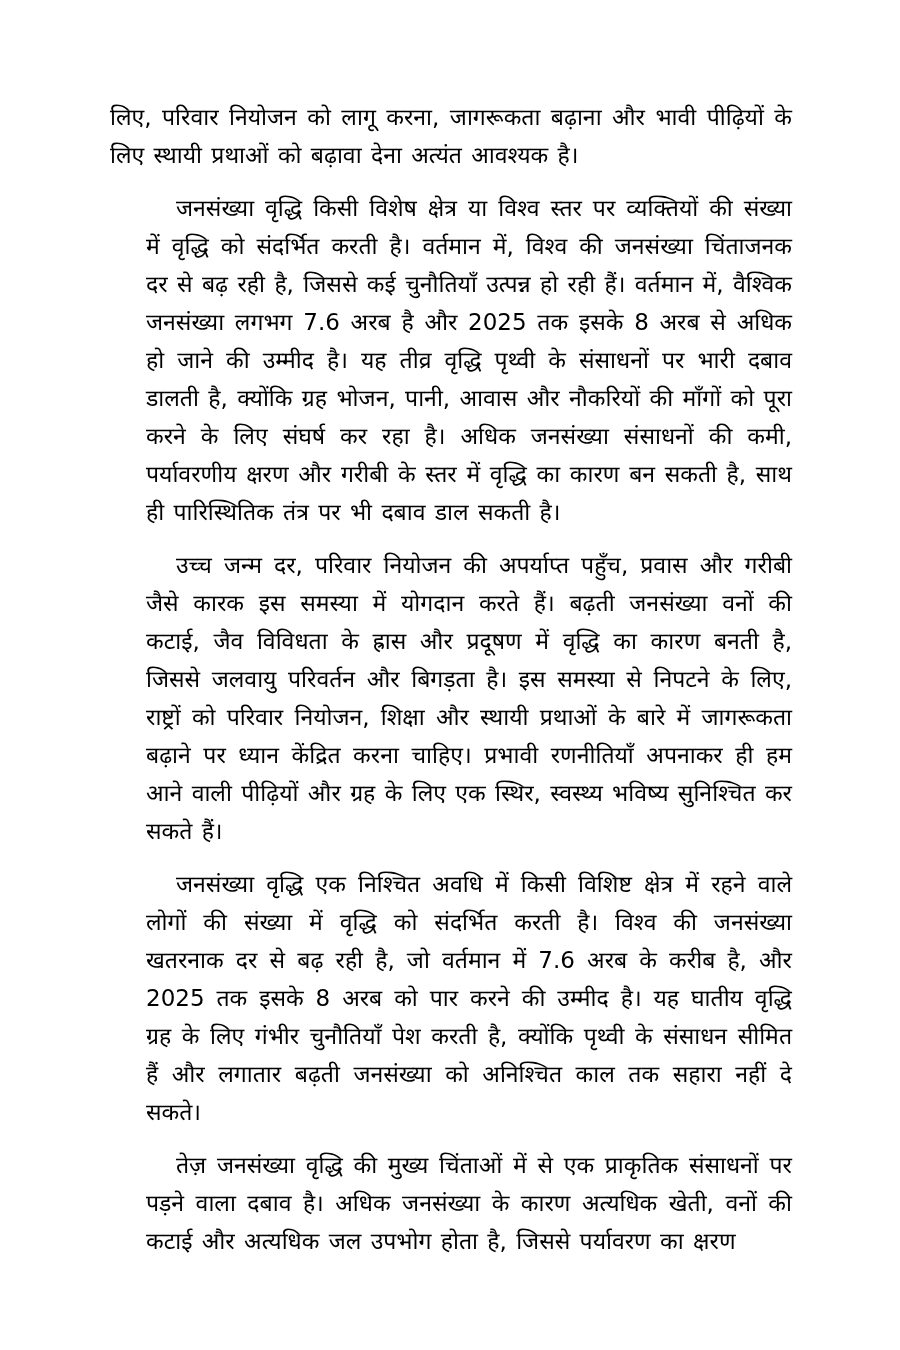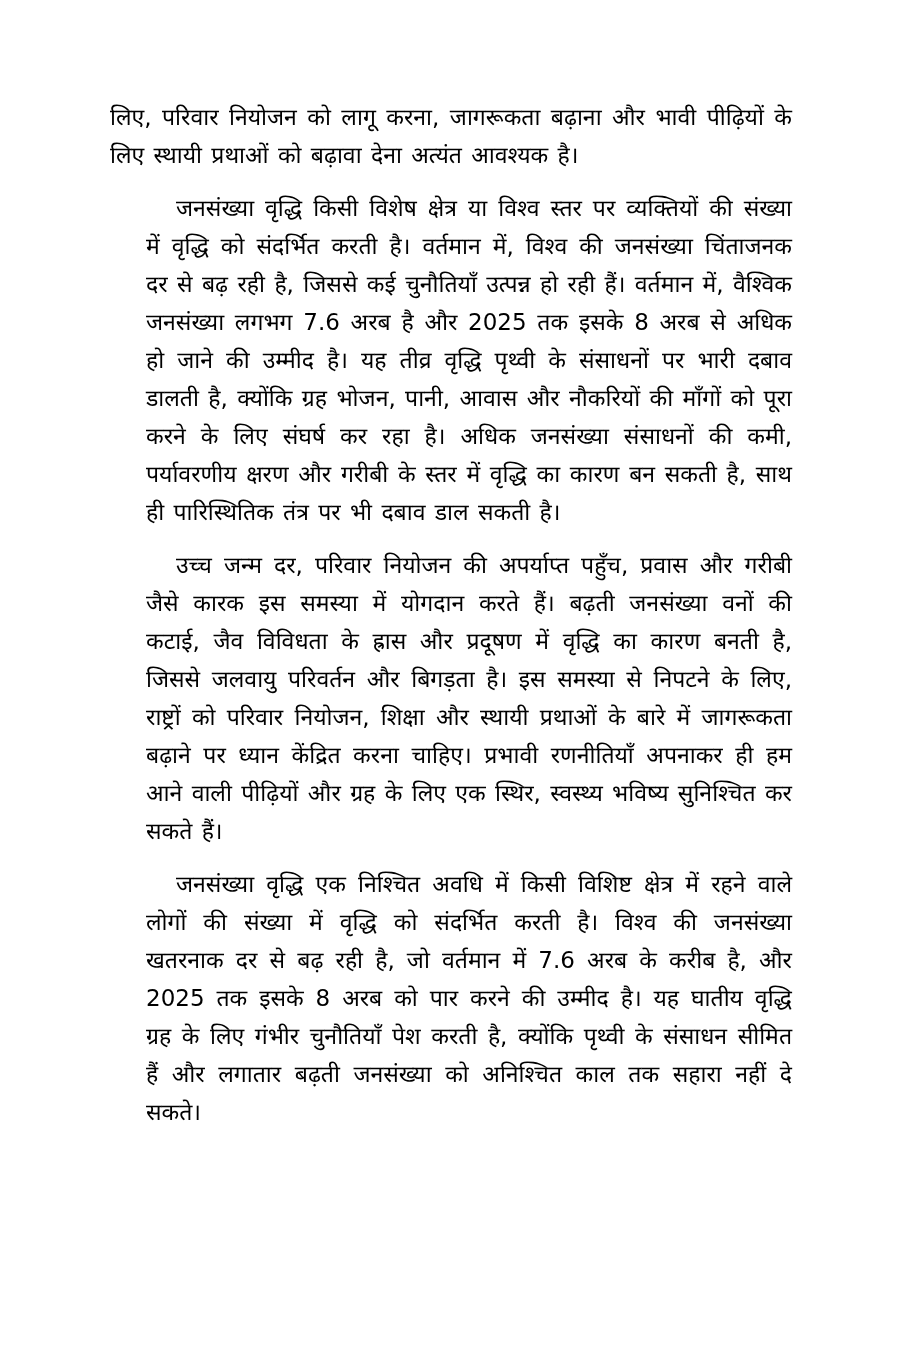--- a/index.html
+++ b/index.html
@@ -49,15 +49,16 @@
 </style>
 </head>
 <body>
 
 <div class="page">
   <div class="text-block">
     <p>लिए, परिवार नियोजन को लागू करना, जागरूकता बढ़ाना और भावी पीढ़ियों के लिए स्थायी प्रथाओं को बढ़ावा देना अत्यंत आवश्यक है।</p>
     <p class="indented">जनसंख्या वृद्धि किसी विशेष क्षेत्र या विश्व स्तर पर व्यक्तियों की संख्या में वृद्धि को संदर्भित करती है। वर्तमान में, विश्व की जनसंख्या चिंताजनक दर से बढ़ रही है, जिससे कई चुनौतियाँ उत्पन्न हो रही हैं। वर्तमान में, वैश्विक जनसंख्या लगभग 7.6 अरब है और 2025 तक इसके 8 अरब से अधिक हो जाने की उम्मीद है। यह तीव्र वृद्धि पृथ्वी के संसाधनों पर भारी दबाव डालती है, क्योंकि ग्रह भोजन, पानी, आवास और नौकरियों की माँगों को पूरा करने के लिए संघर्ष कर रहा है। अधिक जनसंख्या संसाधनों की कमी, पर्यावरणीय क्षरण और गरीबी के स्तर में वृद्धि का कारण बन सकती है, साथ ही पारिस्थितिक तंत्र पर भी दबाव डाल सकती है।</p>
     <p class="indented">उच्च जन्म दर, परिवार नियोजन की अपर्याप्त पहुँच, प्रवास और गरीबी जैसे कारक इस समस्या में योगदान करते हैं। बढ़ती जनसंख्या वनों की कटाई, जैव विविधता के ह्रास और प्रदूषण में वृद्धि का कारण बनती है, जिससे जलवायु परिवर्तन और बिगड़ता है। इस समस्या से निपटने के लिए, राष्ट्रों को परिवार नियोजन, शिक्षा और स्थायी प्रथाओं के बारे में जागरूकता बढ़ाने पर ध्यान केंद्रित करना चाहिए। प्रभावी रणनीतियाँ अपनाकर ही हम आने वाली पीढ़ियों और ग्रह के लिए एक स्थिर, स्वस्थ्य भविष्य सुनिश्चित कर सकते हैं।</p>
     <p class="indented">जनसंख्या वृद्धि एक निश्चित अवधि में किसी विशिष्ट क्षेत्र में रहने वाले लोगों की संख्या में वृद्धि को संदर्भित करती है। विश्व की जनसंख्या खतरनाक दर से बढ़ रही है, जो वर्तमान में 7.6 अरब के करीब है, और 2025 तक इसके 8 अरब को पार करने की उम्मीद है। यह घातीय वृद्धि ग्रह के लिए गंभीर चुनौतियाँ पेश करती है, क्योंकि पृथ्वी के संसाधन सीमित हैं और लगातार बढ़ती जनसंख्या को अनिश्चित काल तक सहारा नहीं दे सकते।</p>
+    <p class="indented">तेज़ जनसंख्या वृद्धि की मुख्य चिंताओं में से एक प्राकृतिक संसाधनों पर पड़ने वाला दबाव है। अधिक जनसंख्या के कारण अत्यधिक खेती, वनों की कटाई और अत्यधिक जल उपभोग होता है, जिससे पर्यावरण का क्षरण</p>
   </div>
 
 </div>
 
 </body></html>

